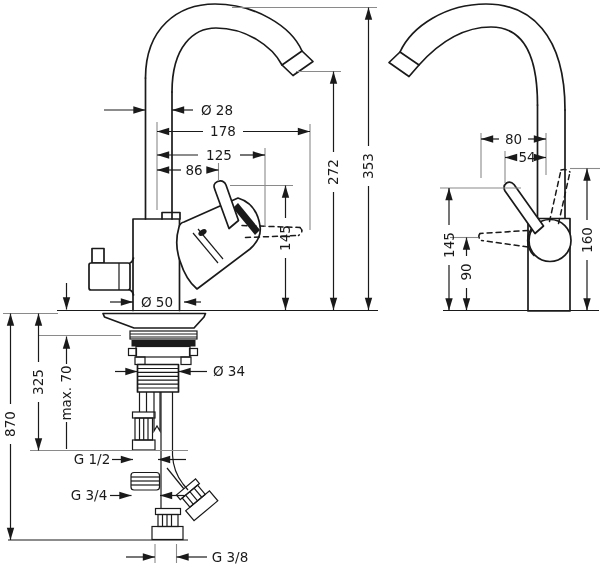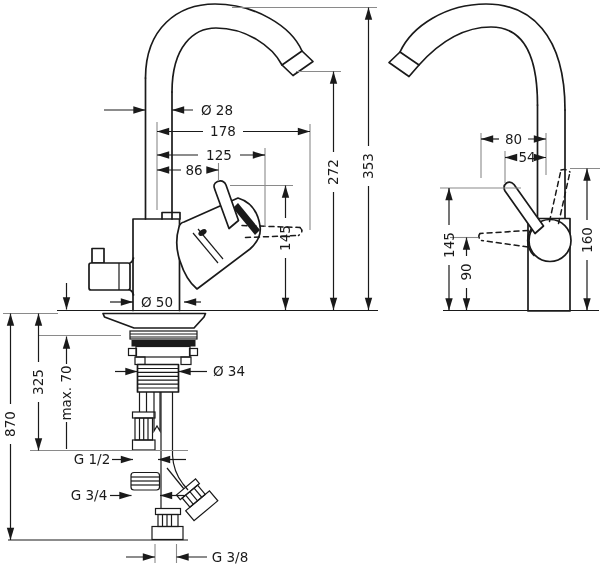--- a/index.html
+++ b/index.html
@@ -1,17 +1,17 @@
 <!DOCTYPE html>
 <html><head>
 <meta charset="utf-8">
 <style>
   html,body{margin:0;padding:0;background:#fff;}
   .page{position:relative;width:600px;height:569px;background:#fff;overflow:hidden;
-        font-family:"DejaVu Sans","Liberation Sans",sans-serif;border-radius:18px;}
+        font-family:"DejaVu Sans","Liberation Sans",sans-serif;}
   svg{display:block;}
   .outline{fill:none;stroke:#1a1a1a;stroke-width:1.7;stroke-linecap:round;stroke-linejoin:round;}
   .outline-fill{fill:#fff;stroke:#1a1a1a;stroke-width:1.7;stroke-linejoin:round;}
   .thin{fill:none;stroke:#1a1a1a;stroke-width:1.2;}
   .dark{fill:#1a1a1a;stroke:none;}
   .dim{fill:none;stroke:#1a1a1a;stroke-width:1.2;}
   .ext{fill:none;stroke:#8a8a8a;stroke-width:1.1;}
   .dashed{fill:none;stroke:#1a1a1a;stroke-width:1.5;stroke-dasharray:5 4;stroke-linecap:round;}
   .lbl{font-size:13.5px;fill:#1a1a1a;}
 </style>

